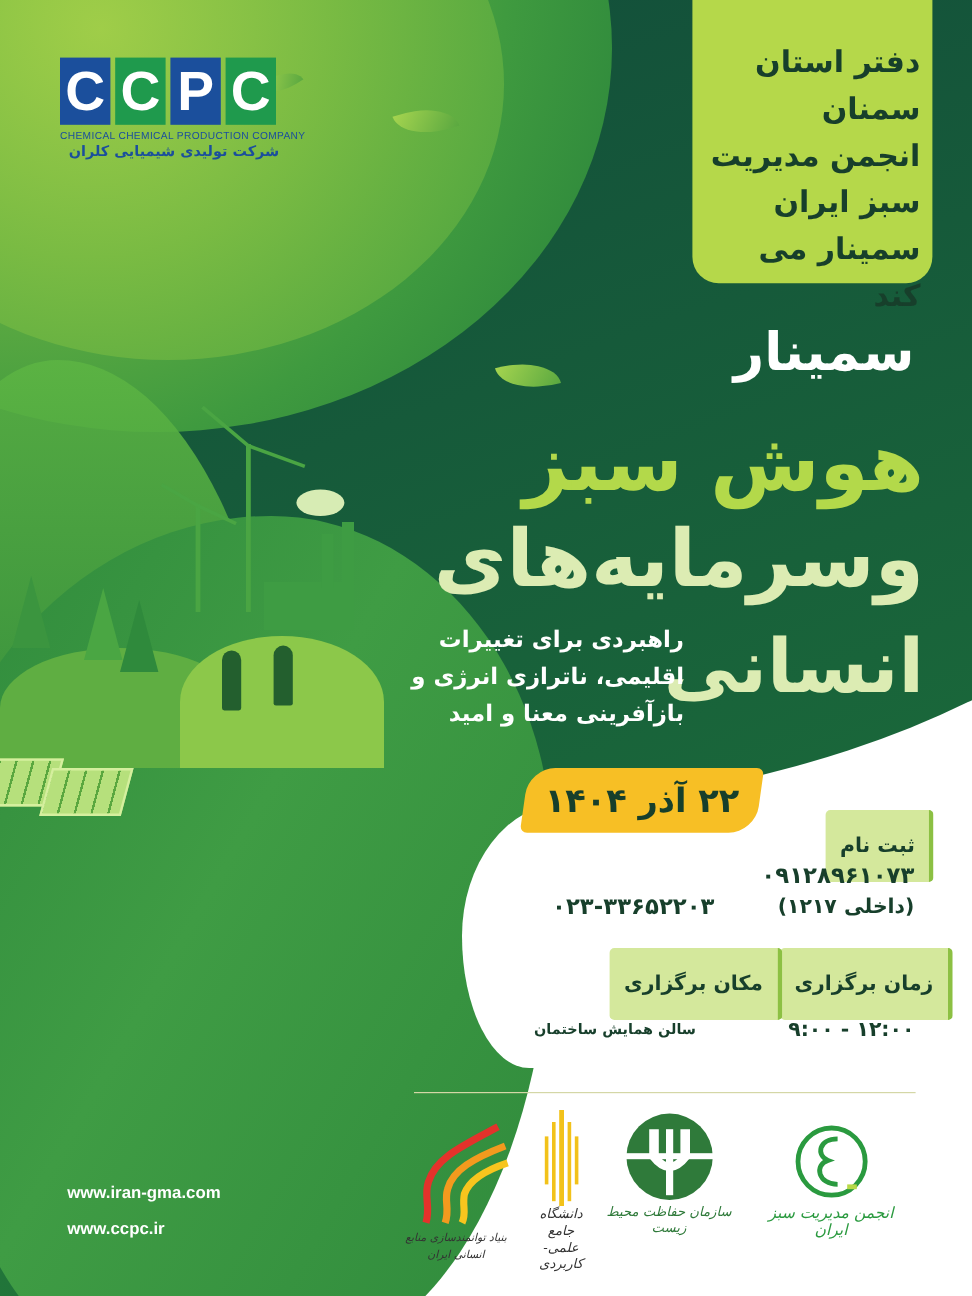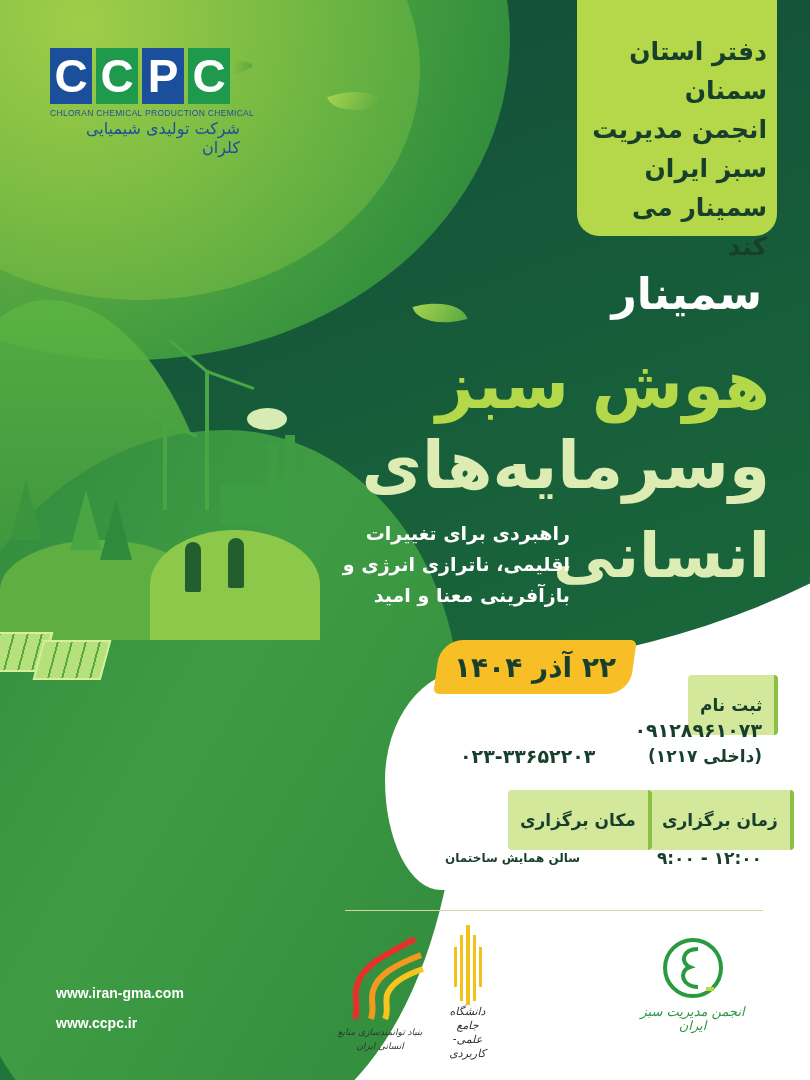--- a/index.html
+++ b/index.html
@@ -40,21 +40,21 @@
   .worker { position:absolute; width:16px; height:50px; background:#235f2e; border-radius:8px 8px 2px 2px; }
 
   
   .logo { position:absolute; left:50px; top:48px; width:190px; }
   .logo-letters { display:flex; gap:4px; }
   .logo-letter { width:42px; height:56px; display:flex; align-items:center; justify-content:center;
     font-family:"Liberation Sans", sans-serif; font-size:46px; color:#fff; font-weight:bold; }
   .logo-letter.blue { background:#1b4f9c; }
   .logo-letter.green { background:#1f9a4d; }
   .logo-en { font-family:"Liberation Sans", sans-serif; font-size:8.5px; color:#1b4f9c; margin-top:4px; letter-spacing:.3px; white-space:nowrap; }
-  .logo-fa { font-size:16px; color:#1b4f9c; font-weight:normal; direction:rtl; text-align:right; margin-top:1px; }
+  .logo-fa { font-size:12px; color:#1b4f9c; font-weight:bold; direction:rtl; text-align:center; margin-top:1px; }
 
   
   .organizer { position:absolute; left:577px; top:0; width:200px; height:236px; background:#b5d84a;
     border-radius:0 0 22px 22px; padding:32px 10px 12px 10px; direction:rtl; text-align:right; }
   .organizer-line { font-size:25px; font-weight:bold; color:#173f2b; line-height:39px; }
 
   
   .t-seminar { position:absolute; right:48px; top:268px; font-size:44px; color:#ffffff; font-weight:bold; direction:rtl; }
   .t-green { position:absolute; right:40px; top:350px; font-size:66px; color:#b3d94a; font-weight:bold; direction:rtl; line-height:72px; }
   .t-capital { position:absolute; right:40px; top:430px; font-size:66px; color:#dcecb3; font-weight:bold; direction:rtl; line-height:72px; }
@@ -125,21 +125,21 @@
   <div class="panel" style="left:-20px;top:632px;"></div>
   <div class="panel" style="left:38px;top:640px;"></div>
 
   <div class="logo">
     <div class="logo-letters">
       <div class="logo-letter blue">C</div>
       <div class="logo-letter green">C</div>
       <div class="logo-letter blue">P</div>
       <div class="logo-letter green">C</div>
     </div>
-    <div class="logo-en">CHLORAN CHEMICAL PRODUCTION CHEMICAL</div>
+    <div class="logo-en">CHEMICAL CHEMICAL PRODUCTION COMPANY</div>
     <div class="logo-fa">شرکت تولیدی شیمیایی کلران</div>
   </div>
 
   <div class="organizer">
     <div class="organizer-line">دفتر استان</div>
     <div class="organizer-line">سمنان</div>
     <div class="organizer-line">انجمن مدیریت</div>
     <div class="organizer-line">سبز ایران</div>
     <div class="organizer-line">سمینار می کند</div>
   </div>
@@ -173,20 +173,29 @@
 
   <div class="partner" style="left:625px;top:935px;width:135px;">
     <svg width="66" height="70" viewBox="0 0 66 70">
       <circle cx="33" cy="33" r="28" fill="none" stroke="#2a9a3f" stroke-width="4"></circle>
       <path d="M38 14 C22 14 20 28 30 32 C18 36 22 52 38 52" fill="none" stroke="#2a9a3f" stroke-width="4"></path>
       <rect x="46" y="52" width="8" height="4" fill="#b8d948"></rect>
     </svg>
     <div class="p-name" style="color:#2a9a3f;font-size:13px;">انجمن مدیریت سبز ایران</div>
   </div>
 
+  <div class="partner" style="left:505px;top:925px;width:105px;">
+    <svg width="78" height="78" viewBox="0 0 78 78">
+      <circle cx="39" cy="39" r="36" fill="#2f7a3a"></circle>
+      <rect x="0" y="36" width="78" height="5" fill="#fff"></rect>
+      <path d="M22 16 L22 40 Q39 62 56 40 L56 16 L48 16 L48 38 Q39 50 30 38 L30 16 Z" fill="#fff"></path>
+      <rect x="36" y="16" width="6" height="55" fill="#fff"></rect>
+    </svg>
+    <div class="p-name" style="color:#2f7a3a;">سازمان حفاظت محیط زیست</div>
+  </div>
 
   <div class="partner" style="left:440px;top:925px;width:55px;">
     <svg width="34" height="80" viewBox="0 0 34 80">
       <g fill="#f2c21a">
         <rect x="15" y="0" width="4" height="80"></rect>
         <rect x="9" y="10" width="3" height="66"></rect>
         <rect x="22" y="10" width="3" height="66"></rect>
         <rect x="3" y="22" width="3" height="40"></rect>
         <rect x="28" y="22" width="3" height="40"></rect>
       </g>

